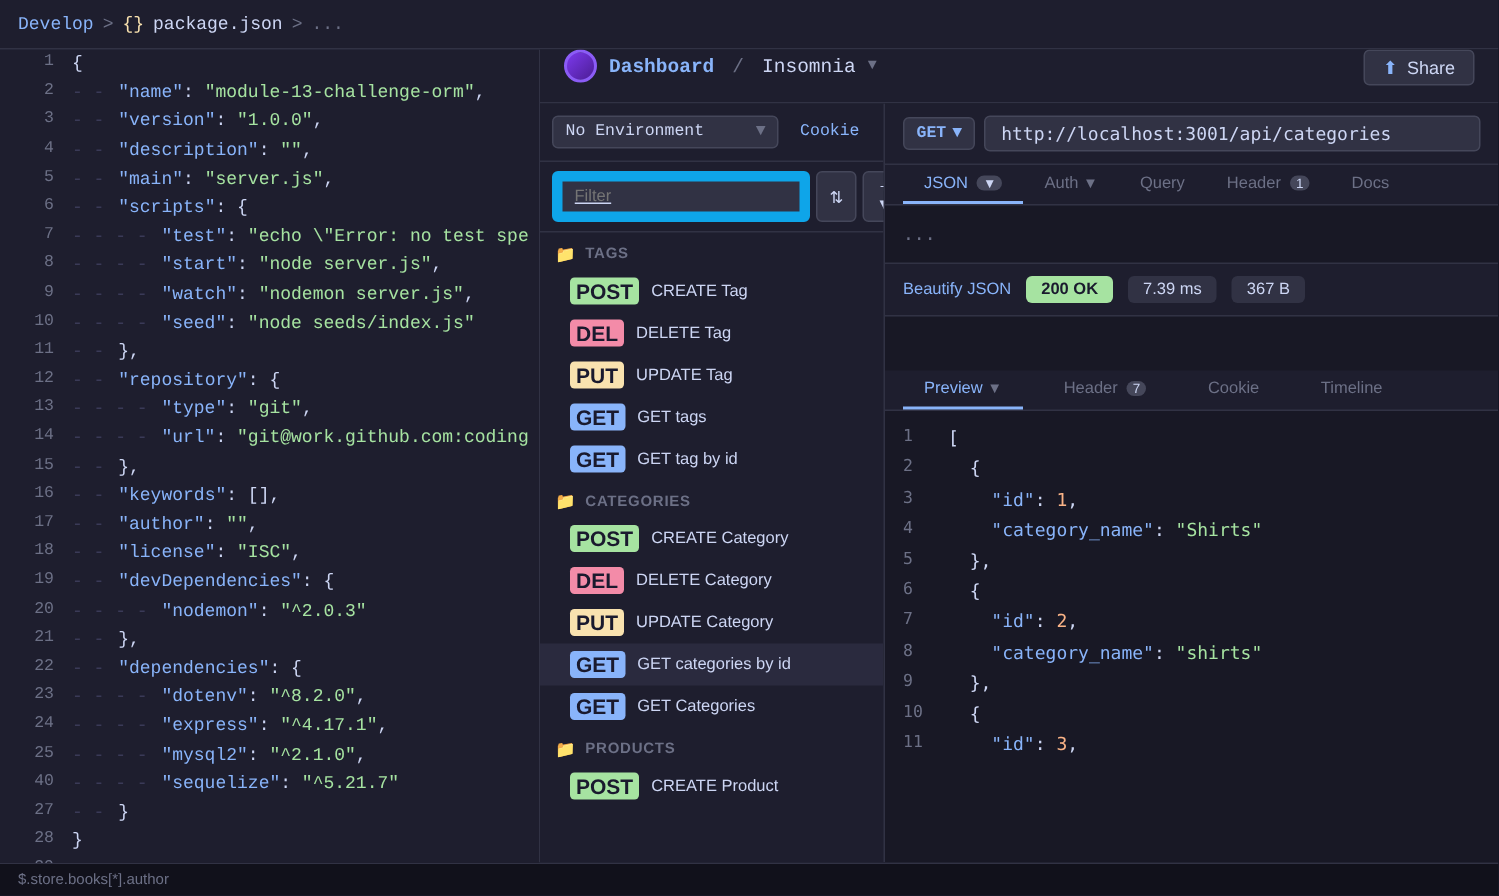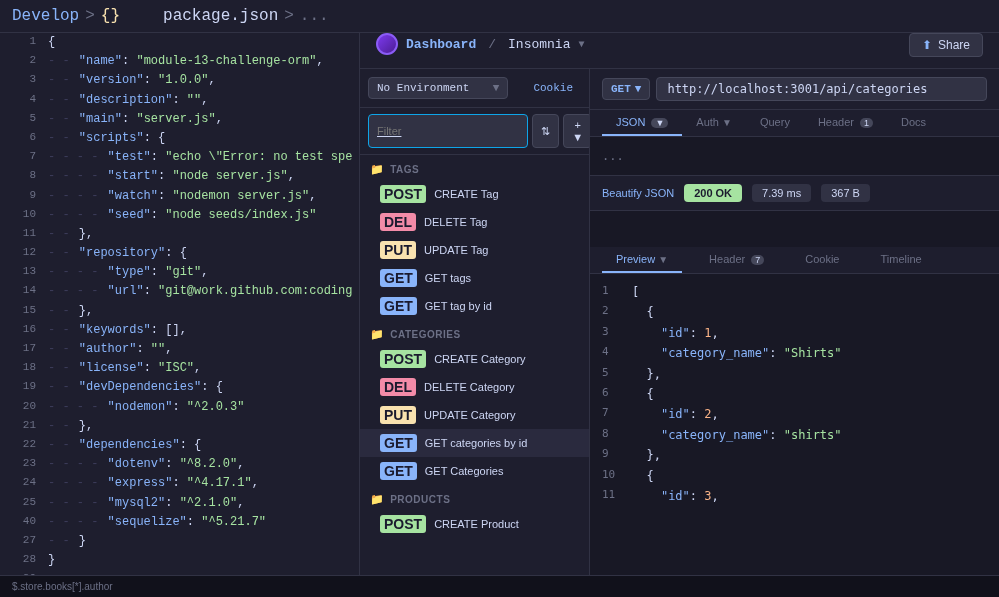--- a/index.html
+++ b/index.html
@@ -16,21 +16,21 @@
 
     
     .top-bar {
       background: #1e1e2e;
       height: 20px;
       display: flex;
       align-items: center;
       padding: 16px 12px;
       border-bottom: 1px solid #313244;
       gap: 6px;
-      font-size: 16px;
+      font-size: 12px;
       color: #89b4fa;
     }
     .top-bar span { color: #cdd6f4; }
 
     
     .main-layout {
       display: flex;
       flex: 1;
       overflow: hidden;
     }
@@ -128,21 +128,21 @@
       background: #1e1e2e;
       border-right: 1px solid #313244;
       display: flex;
       flex-direction: column;
       overflow: hidden;
     }
     .sidebar-controls {
       padding: 8px;
       display: flex;
       align-items: center;
-      gap: 17px;
+      gap: 6px;
       border-bottom: 1px solid #313244;
     }
     .env-select {
       background: #313244;
       color: #cdd6f4;
       border: 1px solid #45475a;
       padding: 4px 8px;
       border-radius: 4px;
       font-size: 11px;
       cursor: pointer;
@@ -158,21 +158,21 @@
       padding: 4px 8px;
     }
     .filter-row {
       padding: 6px 8px;
       display: flex;
       gap: 4px;
       border-bottom: 1px solid #313244;
     }
     .filter-input {
       background: #313244;
-      border: 1px solid #0ea5e9;
+      border: 7px solid #0ea5e9;
       color: #cdd6f4;
       padding: 4px 8px;
       border-radius: 4px;
       font-size: 11px;
       flex: 1;
       text-decoration: underline;
     }
     .filter-btn {
       background: #313244;
       border: 1px solid #45475a;
@@ -385,21 +385,21 @@
     .scrollbar::-webkit-scrollbar-track { background: #1e1e2e; }
     .scrollbar::-webkit-scrollbar-thumb { background: #45475a; border-radius: 2px; }
   </style>
 </head>
 <body>
 
 <div class="top-bar">
   <span style="color:#89b4fa;">Develop</span>
   <span style="color:#6c7086;">&gt;</span>
   <span style="color:#f9e2af;">{}</span>
-  <span style="color:#cdd6f4;margin-left:37px;">package.json</span>
+  <span style="color:#cdd6f4;">package.json</span>
   <span style="color:#6c7086;">&gt;</span>
   <span style="color:#6c7086;">...</span>
 </div>
 
 <div class="main-layout">
 
   <div class="code-panel scrollbar">
     <div class="code-line">
         <span class="line-num">1</span>
         <span class="code-content kw-punct">{</span>

